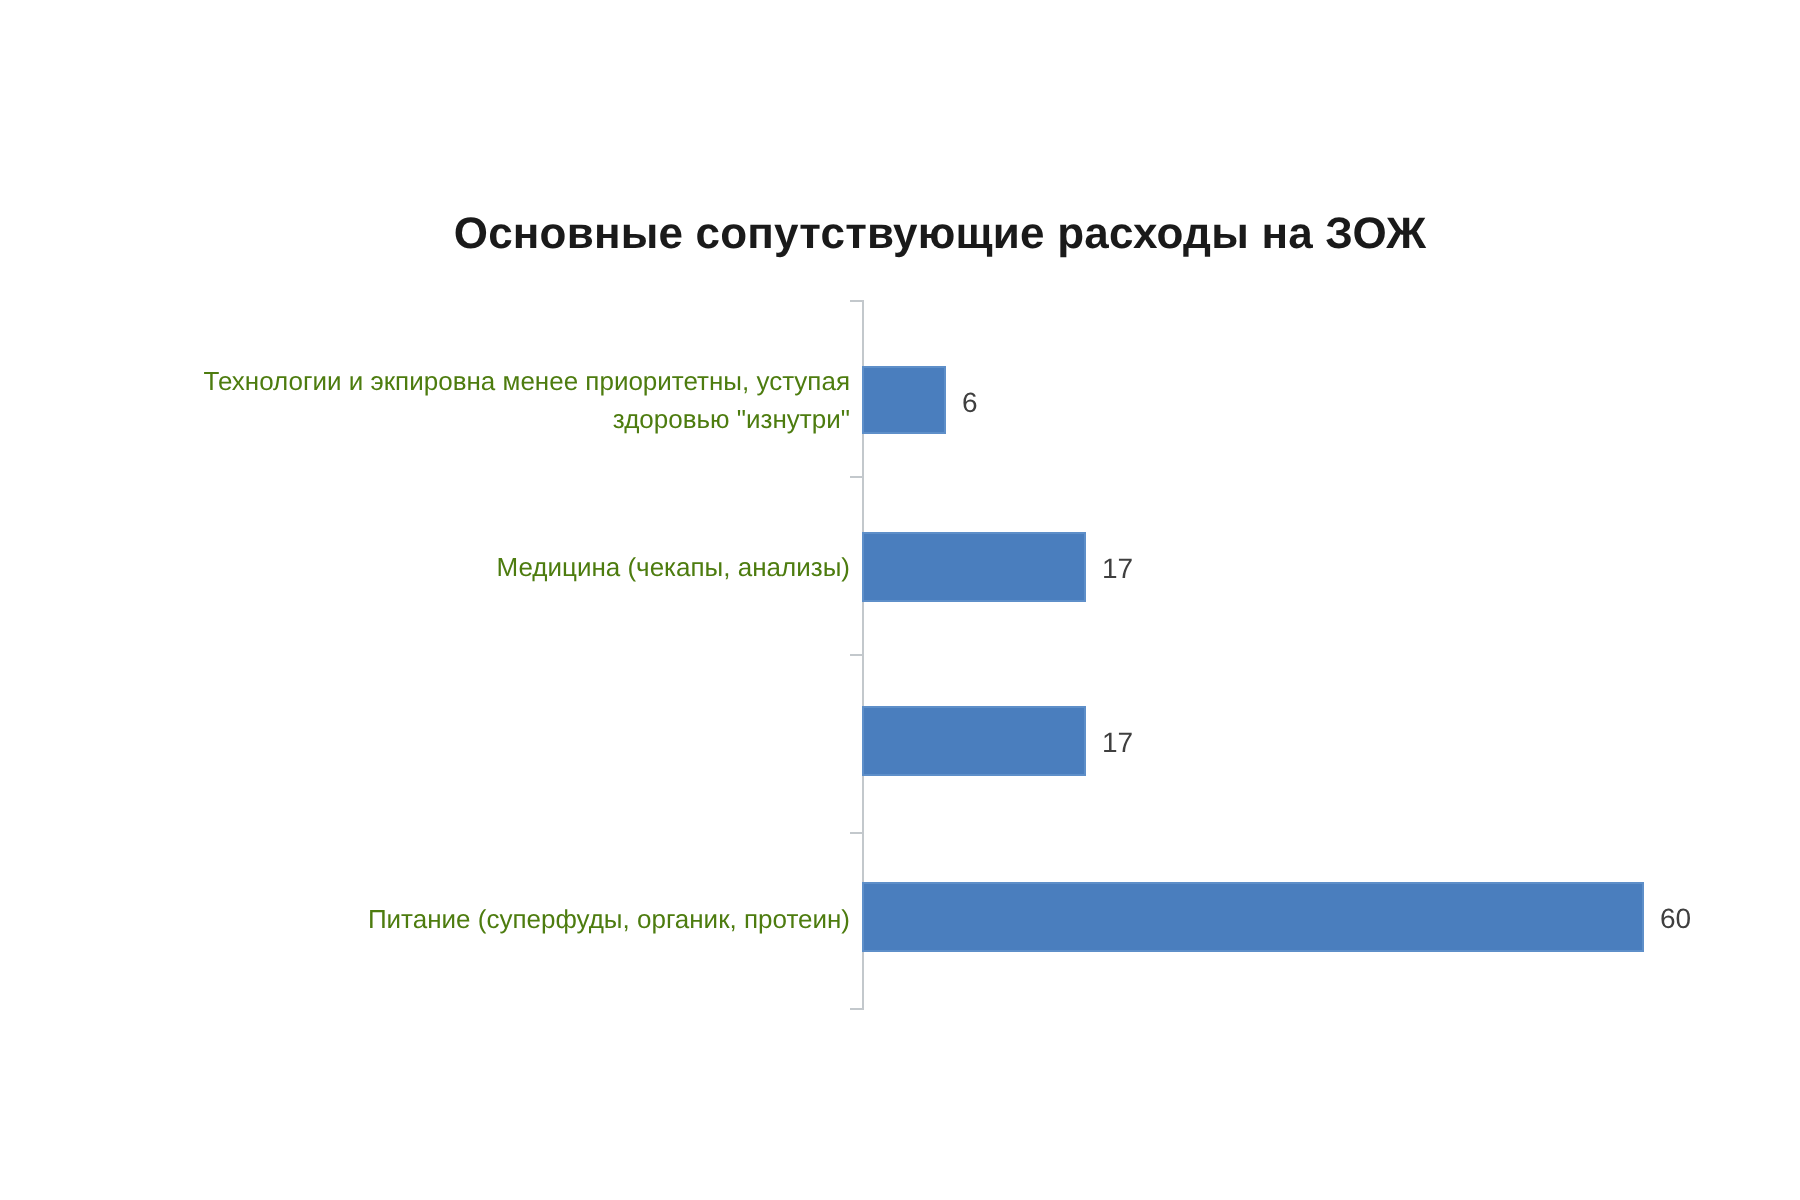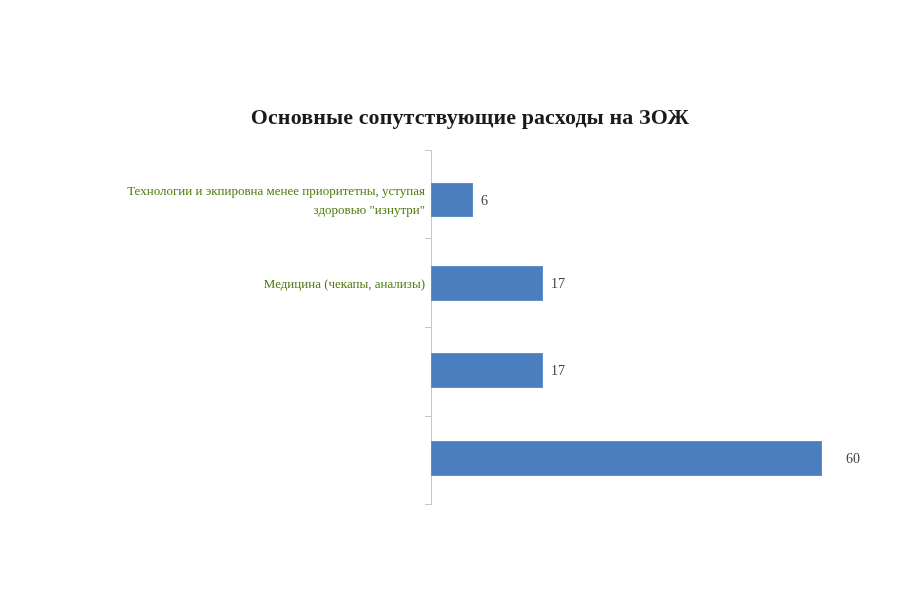--- a/index.html
+++ b/index.html
@@ -10,21 +10,20 @@
   }
   body {
     font-family: "Liberation Sans", "DejaVu Sans", sans-serif;
   }
   #canvas {
     position: relative;
     width: 900px;
     height: 600px;
     background: #ffffff;
     overflow: hidden;
-    font-family: Liberation Serif, serif;
   }
 
   
   #chart-title {
     position: absolute;
     left: 0;
     top: 104px;
     width: 940px;
     text-align: center;
     font-size: 22px;
@@ -103,15 +102,16 @@
 здоровью "изнутри"</div>
 
   <div class="bar" style="top:266px; height:35px; width:112px;"></div>
   <div class="value-label" style="left:551px; top:277px;">17</div>
   <div class="cat-label" style="top:274px;">Медицина  (чекапы,  анализы)</div>
 
   <div class="bar" style="top:353px; height:35px; width:112px;"></div>
   <div class="value-label" style="left:551px; top:364px;">17</div>
 
   <div class="bar" style="top:441px; height:35px; width:391px;"></div>
-  <div class="value-label" style="left:830px; top:452px;margin-left:16px;">60</div>
+  <div class="value-label" style="left:830px; top:452px;">60</div>
+  <div class="cat-label" style="top:450px;">Питание (суперфуды, органик, протеин)</div>
 
 </div>
 
 </body></html>

